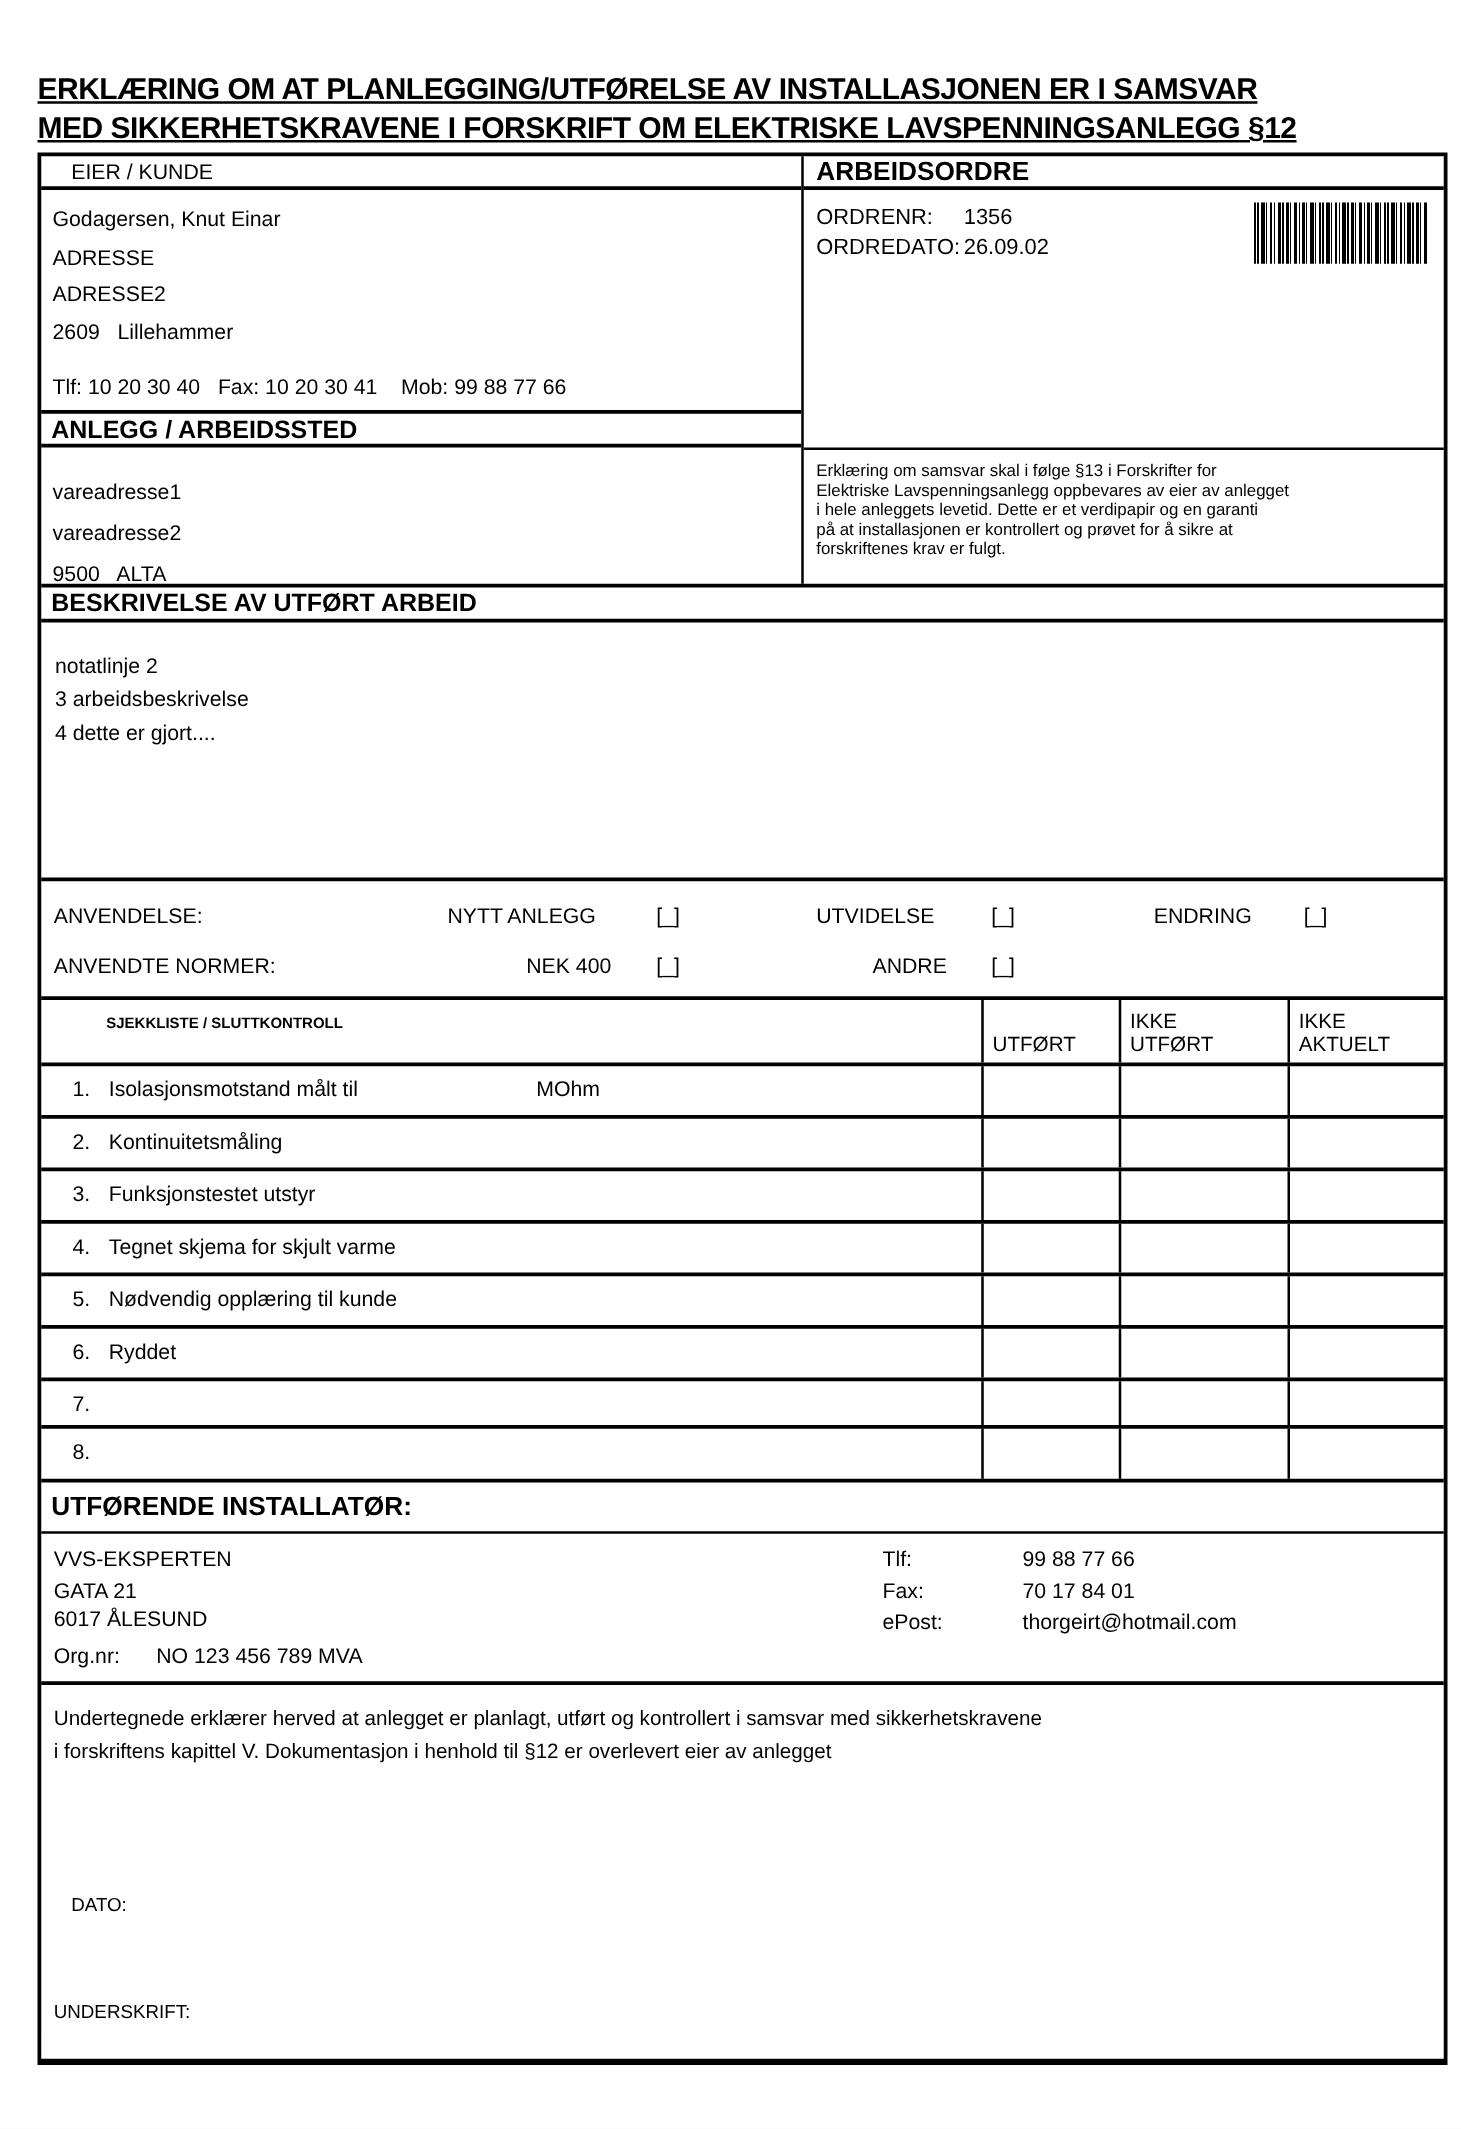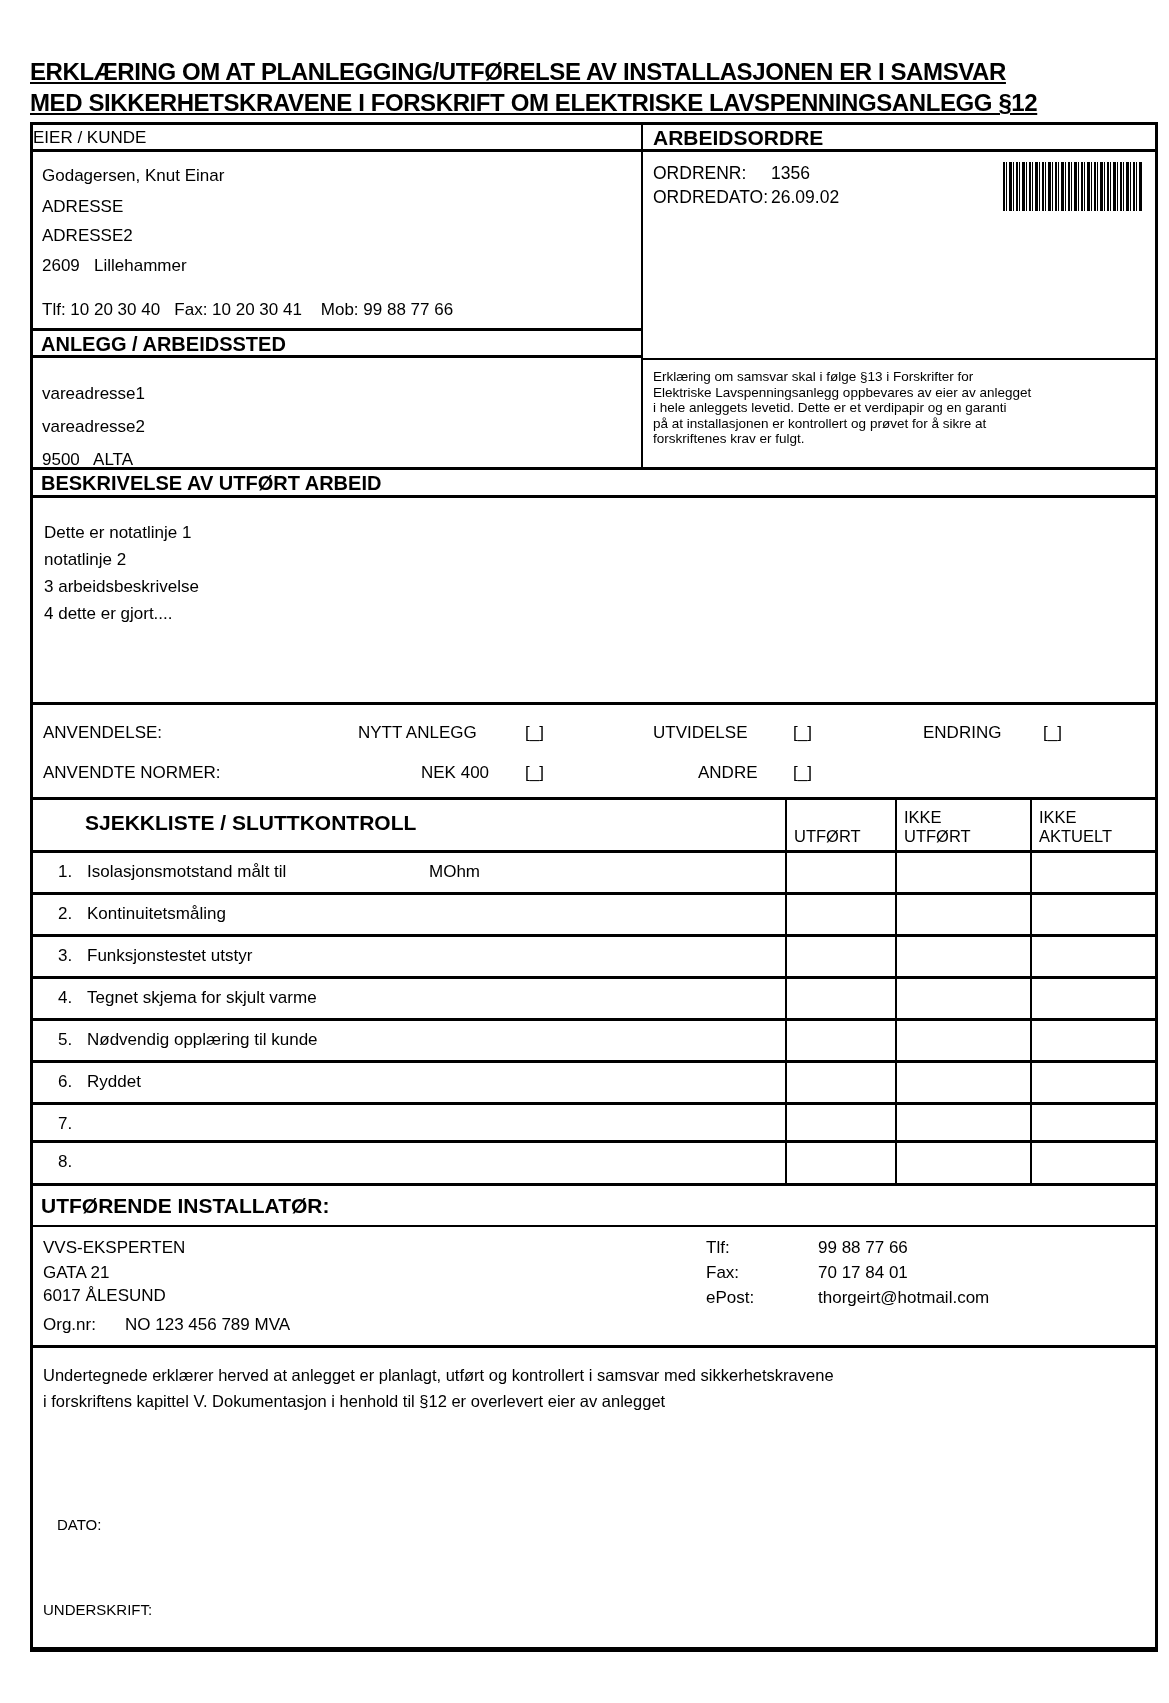--- a/index.html
+++ b/index.html
@@ -13,21 +13,21 @@
   .title { position:absolute; left:30px; top:56px; width:1116px; font-size:24px; font-weight:bold; line-height:31px; letter-spacing:-0.4px; }
   .title div { text-decoration:underline; white-space:nowrap; }
 
   .form { position:absolute; left:30px; top:122px; width:1128px; height:1530px;
           border:3px solid #000; border-bottom-width:5px; background:#fff; }
 
   .top-region { display:flex; height:342px; }
   .col-left  { width:610px; border-right:2px solid #000; }
   .col-right { flex:1;border-radius:22px; }
 
-  .hdr-owner { height:27px; border-bottom:3px solid #000; font-size:17px; padding:3px 0 0 0; }
+  .hdr-owner { height:27px; border-bottom:3px solid #000; font-size:17px; padding:3px 0 0 24px; }
   .owner-body { height:176px; padding:12px 0 0 9px; font-size:17px; }
   .owner-body .l1 { margin-top:2px; }
   .owner-body .l2 { margin-top:11px; }
   .owner-body .l3 { margin-top:9px; }
   .owner-body .l4 { margin-top:10px; }
   .owner-body .l5 { margin-top:24px; }
   .hdr-anlegg { height:30px; border-top:3px solid #000; border-bottom:3px solid #000;
                 font-size:20px; font-weight:bold; padding:2px 0 0 8px; }
   .anlegg-body { height:109px; padding:15px 0 0 9px; font-size:17px;margin-top:11px; }
   .anlegg-body div + div { margin-top:13px; }
@@ -45,21 +45,21 @@
   .hdr-desc { height:31px; border-top:3px solid #000; border-bottom:3px solid #000;
               font-size:20px; font-weight:bold; padding:2px 0 0 8px; }
   .notes { height:207px; border-bottom:3px solid #000; padding:21px 0 0 11px; font-size:17px; line-height:27px; }
 
   .usage { position:relative; height:92px; font-size:17px; }
   .usage span { position:absolute; white-space:nowrap; }
   .u-r1 span { top:18px; } .u-r2 span { top:58px; }
 
   .tbl-hdr { height:56px; border-top:3px solid #000; border-bottom:3px solid #000;
              display:grid; grid-template-columns:752px 110px 135px 1fr; }
-  .tbl-hdr .hcell-label { font-size:21px; font-weight:bold; padding:11px 0 0 52px; }
+  .tbl-hdr .hcell-label { font-size:12px; font-weight:bold; padding:11px 0 0 52px; }
   .tbl-hdr .hcell { border-left:2px solid #000; display:flex; flex-direction:column;
                     justify-content:flex-end; font-size:16.5px; line-height:19px;
                     padding:0 0 4px 7px; white-space:pre-line; }
   .crow { display:grid; grid-template-columns:752px 110px 135px 1fr; border-bottom:3px solid #000; height:42px; }
   .crow.h38 { height:38px; } .crow.h40 { height:40px; border-bottom:none; }
   .crow .lcell { position:relative; font-size:17px; padding:9px 0 0 25px; }
   .crow .lcell .num { display:inline-block; width:29px; }
   .crow .lcell .sfx { position:absolute; left:396px; top:9px; }
   .crow .ccell { border-left:2px solid #000; }
 
@@ -120,21 +120,20 @@
           <div>Elektriske Lavspenningsanlegg oppbevares av eier av anlegget</div>
           <div>i hele anleggets levetid. Dette er et verdipapir og en garanti</div>
           <div>på at installasjonen er kontrollert og prøvet for å sikre at</div>
           <div>forskriftenes krav er fulgt.</div>
         </div>
       </div>
     </div>
 
     <div class="hdr-desc">BESKRIVELSE AV UTFØRT ARBEID</div>
     <div class="notes">
-      <div>Dette er notatlinje 1</div>
       <div>notatlinje 2</div>
       <div>3 arbeidsbeskrivelse</div>
       <div>4 dette er gjort....</div>
     </div>
 
     <div class="usage">
       <div class="u-r1">
         <span style="left:10px">ANVENDELSE:</span>
         <span style="left:325px">NYTT ANLEGG</span>
         <span style="left:492px">[_]</span>

